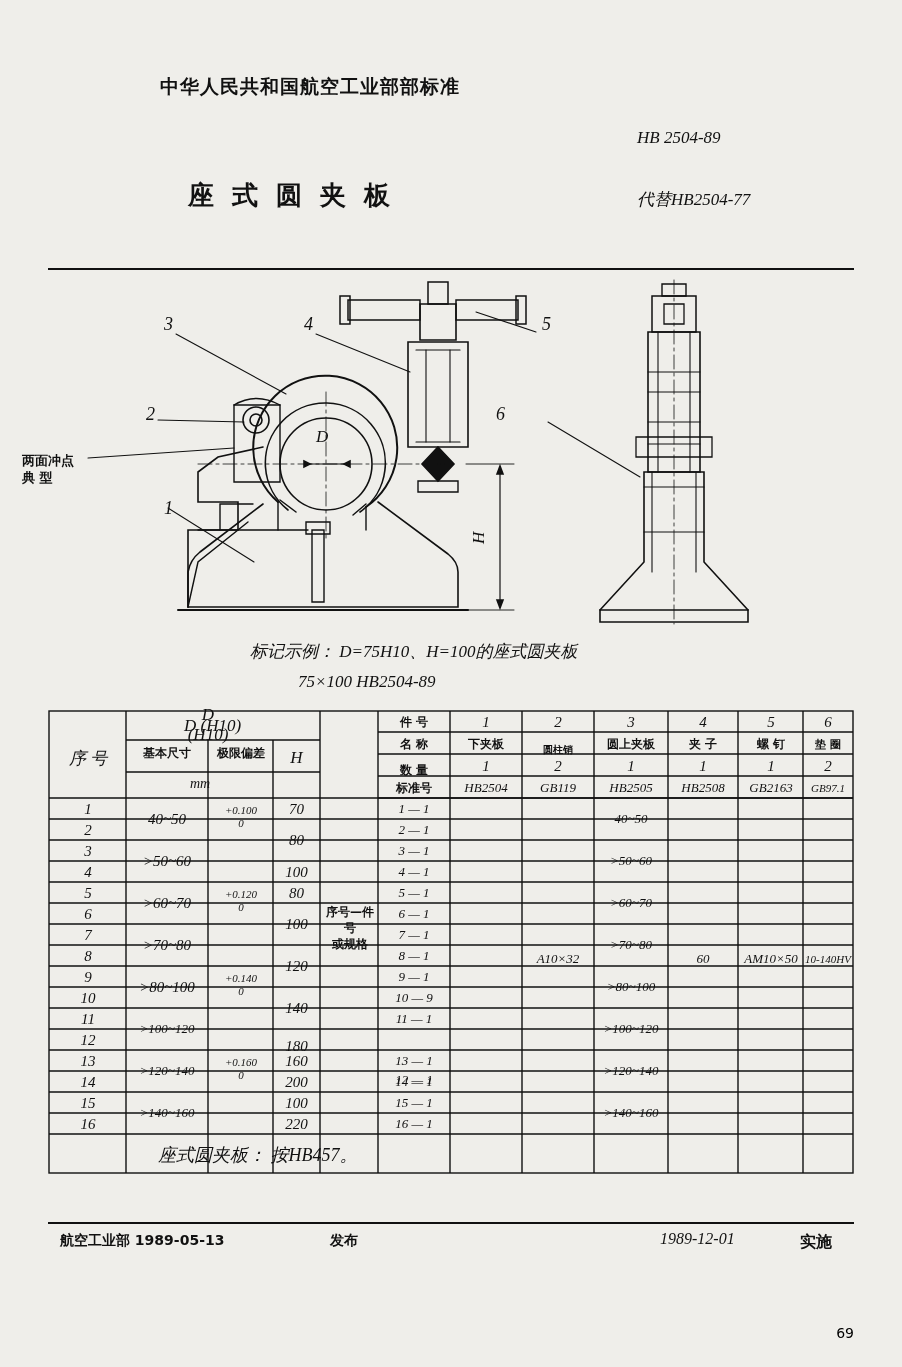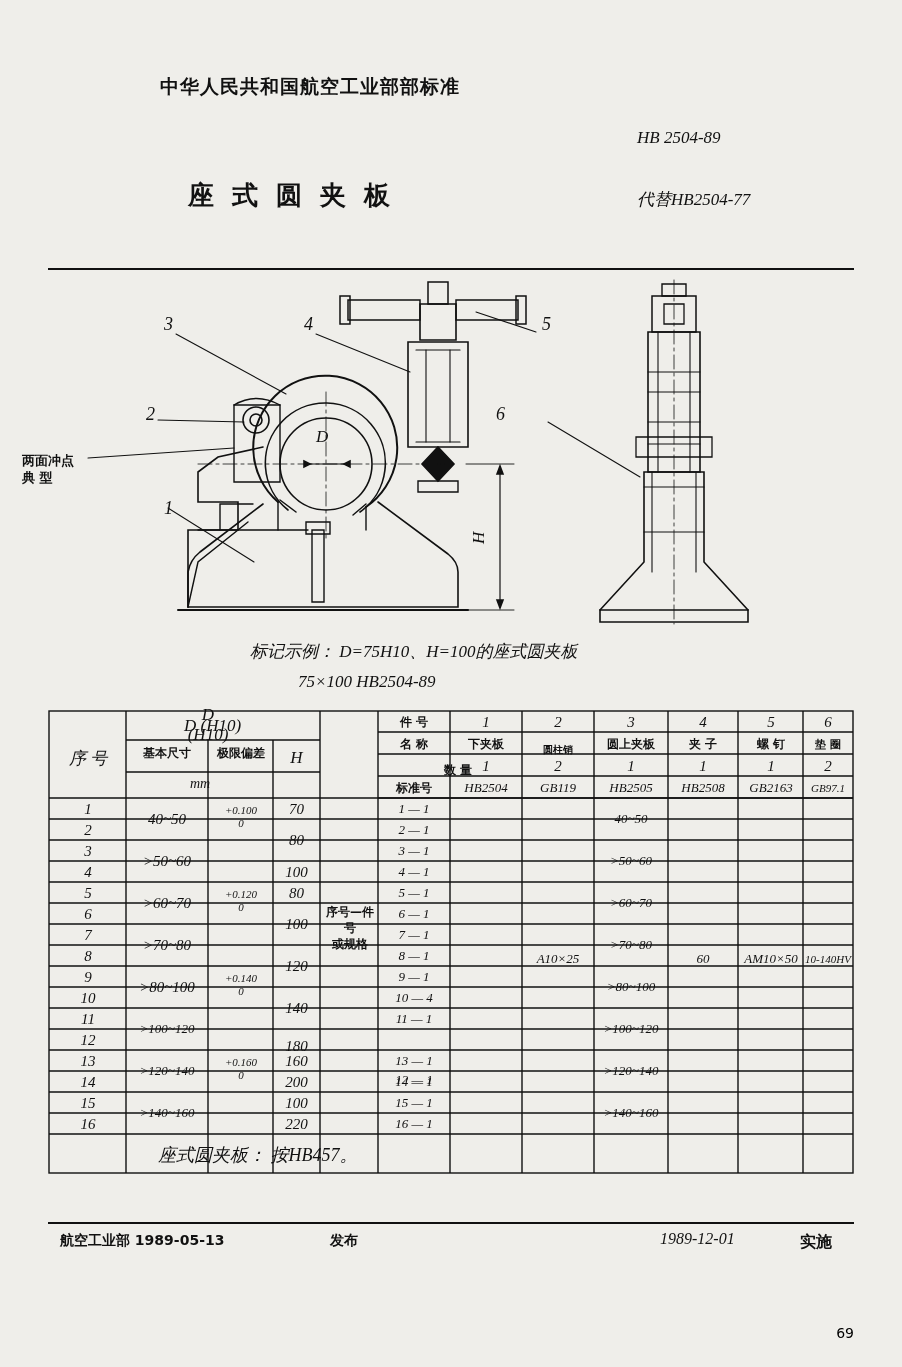--- a/index.html
+++ b/index.html
@@ -196,21 +196,21 @@
 
     <div class="cell hw" style="left:2px;top:36px;width:76px;height:24px;font-size:17px;">序 号</div>
     <div class="cell hw" style="left:160px;top:4px;width:0px;height:22px;font-size:17px;">D (H10)</div>
     <div class="cell cn" style="left:80px;top:32px;width:78px;height:22px;font-size:12px;">基本尺寸</div>
     <div class="cell cn" style="left:162px;top:32px;width:62px;height:22px;font-size:12px;">极限偏差</div>
     <div class="cell hw" style="left:80px;top:62px;width:144px;height:24px;font-size:14px;">mm</div>
     <div class="cell hw" style="left:226px;top:36px;width:45px;height:24px;font-size:17px;">H</div>
 
     <div class="cell cn" style="left:332px;top:2px;width:68px;height:20px;font-size:12px;">件  号</div>
     <div class="cell cn" style="left:332px;top:24px;width:68px;height:20px;font-size:12px;">名  称</div>
-    <div class="cell cn" style="left:332px;top:46px;width:68px;height:28px;font-size:12px;padding-left:44px;">数  量</div>
+    <div class="cell cn" style="left:332px;top:46px;width:68px;height:28px;font-size:12px;">数  量</div>
     <div class="cell cn" style="left:332px;top:68px;width:68px;height:20px;font-size:12px;">标准号</div>
 
     <div class="cell hw num" style="left:404px;top:2px;width:68px;height:20px;">1</div>
     <div class="cell cn" style="left:404px;top:24px;width:68px;height:20px;font-size:12px;">下夹板</div>
     <div class="cell hw num" style="left:404px;top:46px;width:68px;height:20px;">1</div>
     <div class="cell hw sm" style="left:404px;top:68px;width:68px;height:20px;">HB2504</div>
 
     <div class="cell hw num" style="left:476px;top:2px;width:68px;height:20px;">2</div>
     <div class="cell cn" style="left:476px;top:24px;width:68px;height:32px;font-size:10px;">圆柱销</div>
     <div class="cell hw num" style="left:476px;top:46px;width:68px;height:20px;">2</div>
@@ -231,21 +231,21 @@
     <div class="cell hw num" style="left:692px;top:46px;width:62px;height:20px;">1</div>
     <div class="cell hw sm" style="left:692px;top:68px;width:62px;height:20px;border-radius:9px;">GB2163</div>
 
     <div class="cell hw num" style="left:756px;top:2px;width:48px;height:20px;">6</div>
     <div class="cell cn" style="left:756px;top:24px;width:48px;height:20px;font-size:11px;">垫 圈</div>
     <div class="cell hw num" style="left:756px;top:46px;width:48px;height:20px;">2</div>
     <div class="cell hw xsm" style="left:756px;top:68px;width:48px;height:20px;">GB97.1</div>
 
     <div class="cell cn" style="left:274px;top:190px;width:56px;height:56px;font-size:12px;line-height:16px;flex-direction:column;">序号—件号<br>或规格</div>
 
-    <div class="cell hw sm" style="left:476px;top:238px;width:68px;height:22px;">A10×25</div>
+    <div class="cell hw sm" style="left:476px;top:238px;width:68px;height:22px;">A10×32</div>
     <div class="cell hw sm" style="left:622px;top:238px;width:66px;height:22px;">60</div>
     <div class="cell hw sm" style="left:692px;top:238px;width:62px;height:22px;">AM10×50</div>
     <div class="cell hw xsm" style="left:756px;top:238px;width:48px;height:22px;">10-140HV</div>
 
     <div class="cell hw num" style="left:2px;top:89px;width:76px;height:20px;">1</div>
     <div class="cell hw num" style="left:80px;top:99px;width:78px;height:20px;">40~50</div>
     <div class="cell hw xsm" style="left:162px;top:92px;width:62px;height:30px;line-height:13px;flex-direction:column;">
           <span style="white-space:pre-line;">+0.100
 0</span>
         </div>
@@ -293,21 +293,21 @@
     <div class="cell hw num" style="left:80px;top:267px;width:78px;height:20px;">&gt;80~100</div>
     <div class="cell hw xsm" style="left:162px;top:260px;width:62px;height:30px;line-height:13px;flex-direction:column;">
           <span style="white-space:pre-line;">+0.140
 0</span>
         </div>
     <div class="cell hw sm" style="left:332px;top:257px;width:68px;height:20px;">9 — 1</div>
     <div class="cell hw sm" style="left:548px;top:267px;width:70px;height:20px;">&gt;80~100</div>
 
     <div class="cell hw num" style="left:2px;top:278px;width:76px;height:20px;">10</div>
     <div class="cell hw num" style="left:226px;top:288px;width:45px;height:20px;">140</div>
-    <div class="cell hw sm" style="left:332px;top:278px;width:68px;height:20px;">10 — 4</div>
+    <div class="cell hw sm" style="left:332px;top:278px;width:68px;height:20px;">10 — 9</div>
 
     <div class="cell hw num" style="left:2px;top:299px;width:76px;height:20px;">11</div>
     <div class="cell hw sm" style="left:80px;top:309px;width:78px;height:20px;">&gt;100~120</div>
     <div class="cell hw sm" style="left:332px;top:299px;width:68px;height:20px;">11 — 1</div>
     <div class="cell hw sm" style="left:548px;top:309px;width:70px;height:20px;">&gt;100~120</div>
 
     <div class="cell hw num" style="left:2px;top:320px;width:76px;height:20px;text-align:center;">12</div>
     <div class="cell hw num" style="left:226px;top:326px;width:45px;height:20px;">180</div>
     <div class="cell hw sm" style="left:332px;top:320px;width:68px;height:20px;margin-top:40px;">12 — 1</div>
 

